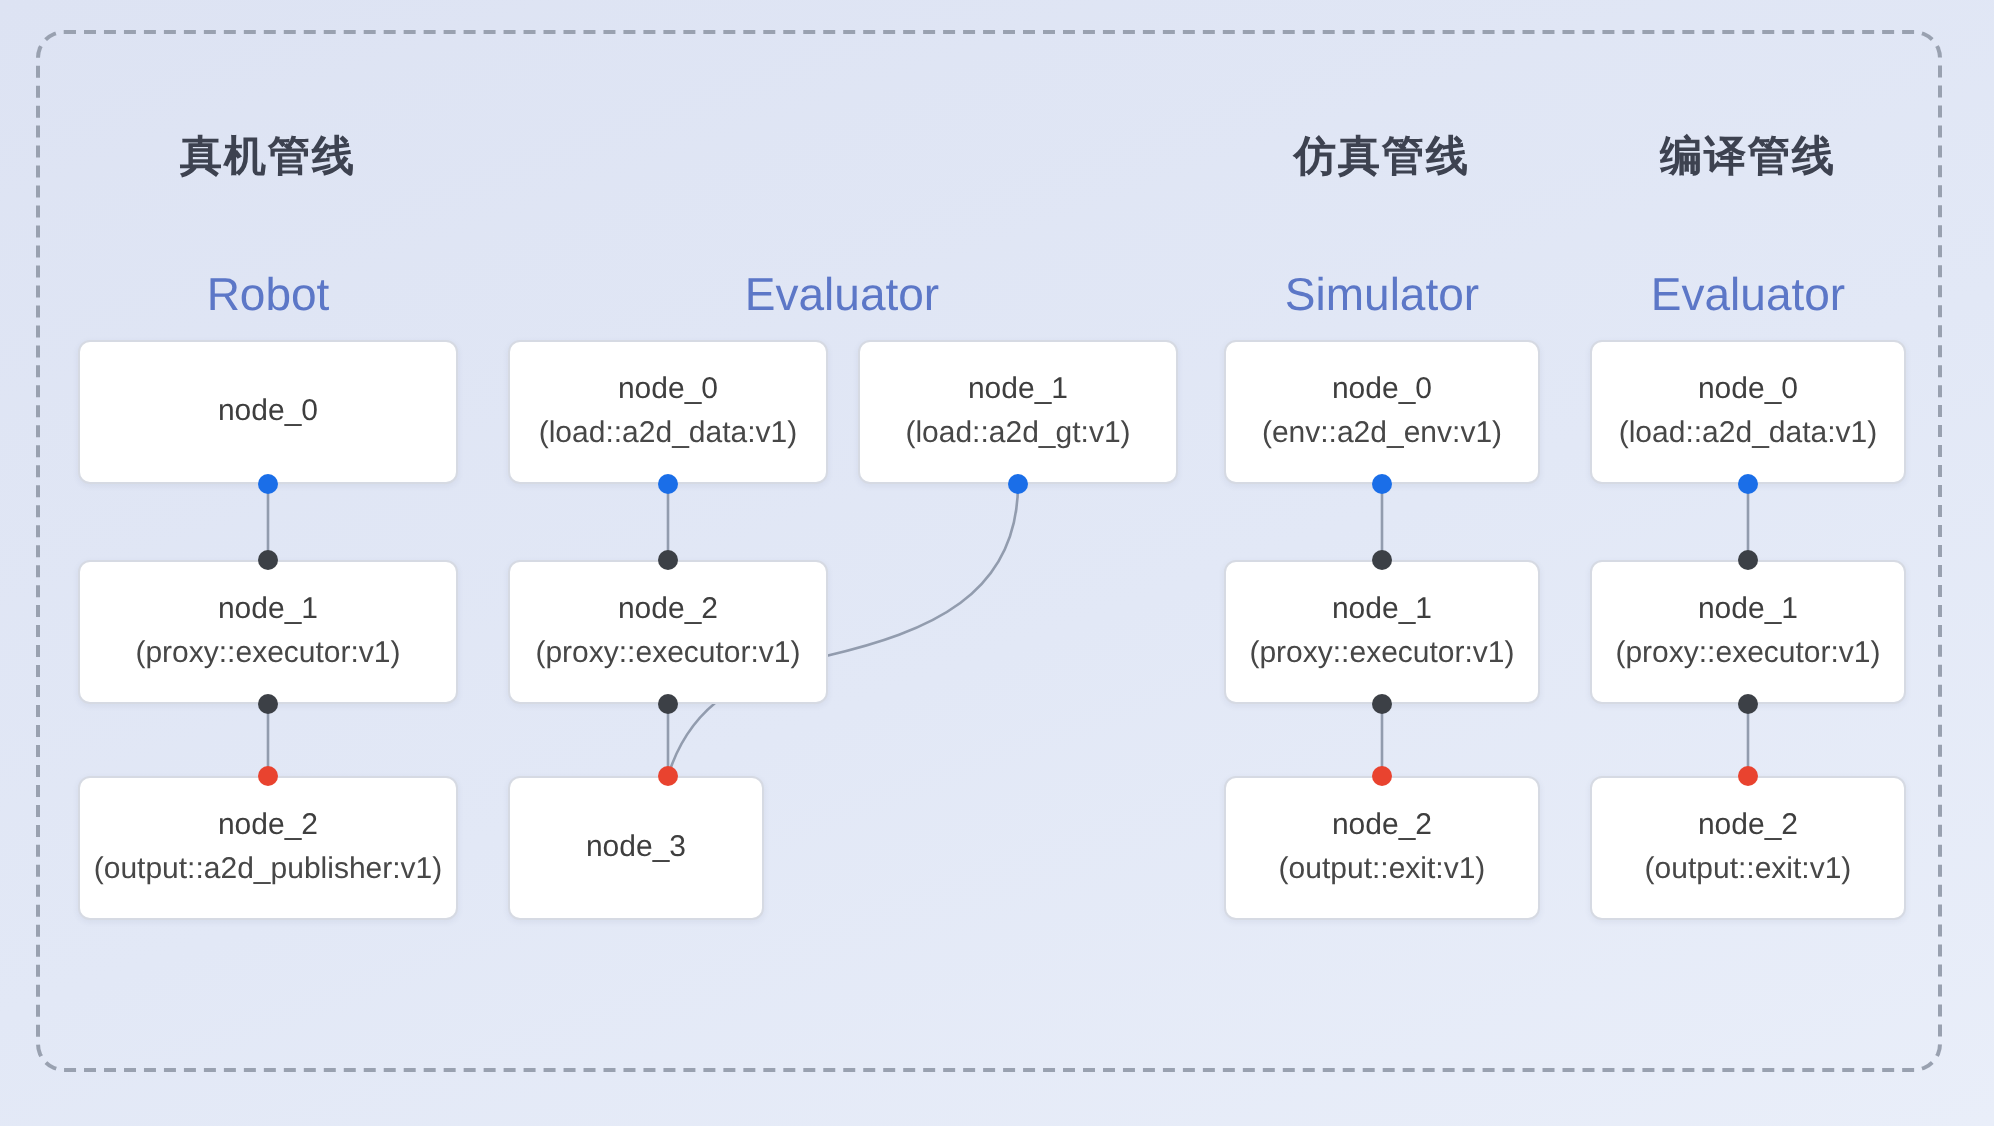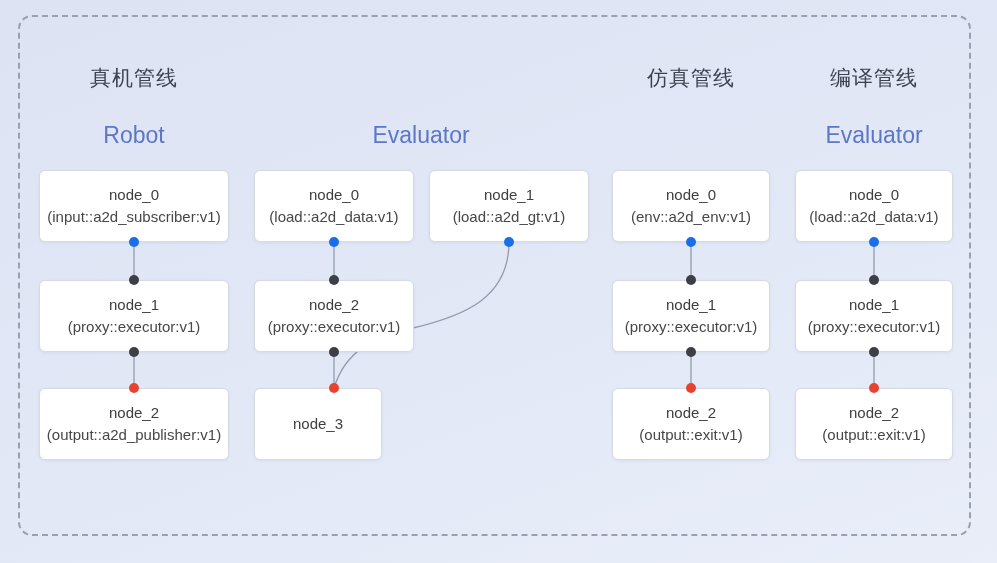--- a/index.html
+++ b/index.html
@@ -15,25 +15,25 @@
   }
   .frame{
     position:absolute;left:18px;top:15px;width:953px;height:521px;
     box-sizing:border-box;border:2px dashed #99a1b0;border-radius:14px;
     z-index:0;
   }
   .edges{position:absolute;left:0;top:0;z-index:1;}
   .edges path{stroke:currentColor;stroke-width:1.3;fill:none;}
   .hdr-cn{
     position:absolute;top:64px;transform:translateX(-50%);
-    font-size:21px;font-weight:400;color:#3d4250;letter-spacing:1px;
+    font-size:21px;font-weight:700;color:#3d4250;letter-spacing:1px;
     white-space:nowrap;z-index:2;
   }
   .hdr-en{
-    position:absolute;top:122px;transform:translateX(-50%);
+    position:absolute;top:134px;transform:translateX(-50%);
     font-size:23px;font-weight:400;color:#5c77c7;
     white-space:nowrap;z-index:2;text-align:center;
   }
   .node{
     position:absolute;height:72px;box-sizing:border-box;
     background:#ffffff;border:1px solid #d6dae3;border-radius:6px;
     box-shadow:0 1px 3px rgba(70,80,110,0.08);
     display:flex;flex-direction:column;align-items:center;justify-content:center;
     gap:2px;z-index:2;cursor:default;
   }
@@ -62,25 +62,25 @@
     <path d="M874 242 L874 280"></path>
     <path d="M874 352 L874 388"></path>
   </svg>
 
   <div class="hdr-cn" style="left:134px">真机管线</div>
   <div class="hdr-cn" style="left:691px">仿真管线</div>
   <div class="hdr-cn" style="left:874px">编译管线</div>
 
   <div class="hdr-en" style="left:134px">Robot</div>
   <div class="hdr-en" style="left:421px">Evaluator</div>
+  <div class="hdr-en" style="left:691px">Simulator</div>
   <div class="hdr-en" style="left:874px">Evaluator</div>
 
   <div class="node" style="left:39px;top:170px;width:190px">
     <div class="t">node_0</div>
-    <div class="s">(input::a2d_subscriber:v1)</div>
   </div>
   <div class="node" style="left:39px;top:280px;width:190px">
     <div class="t">node_1</div>
     <div class="s">(proxy::executor:v1)</div>
   </div>
   <div class="node" style="left:39px;top:388px;width:190px">
     <div class="t">node_2</div>
     <div class="s">(output::a2d_publisher:v1)</div>
   </div>
 

